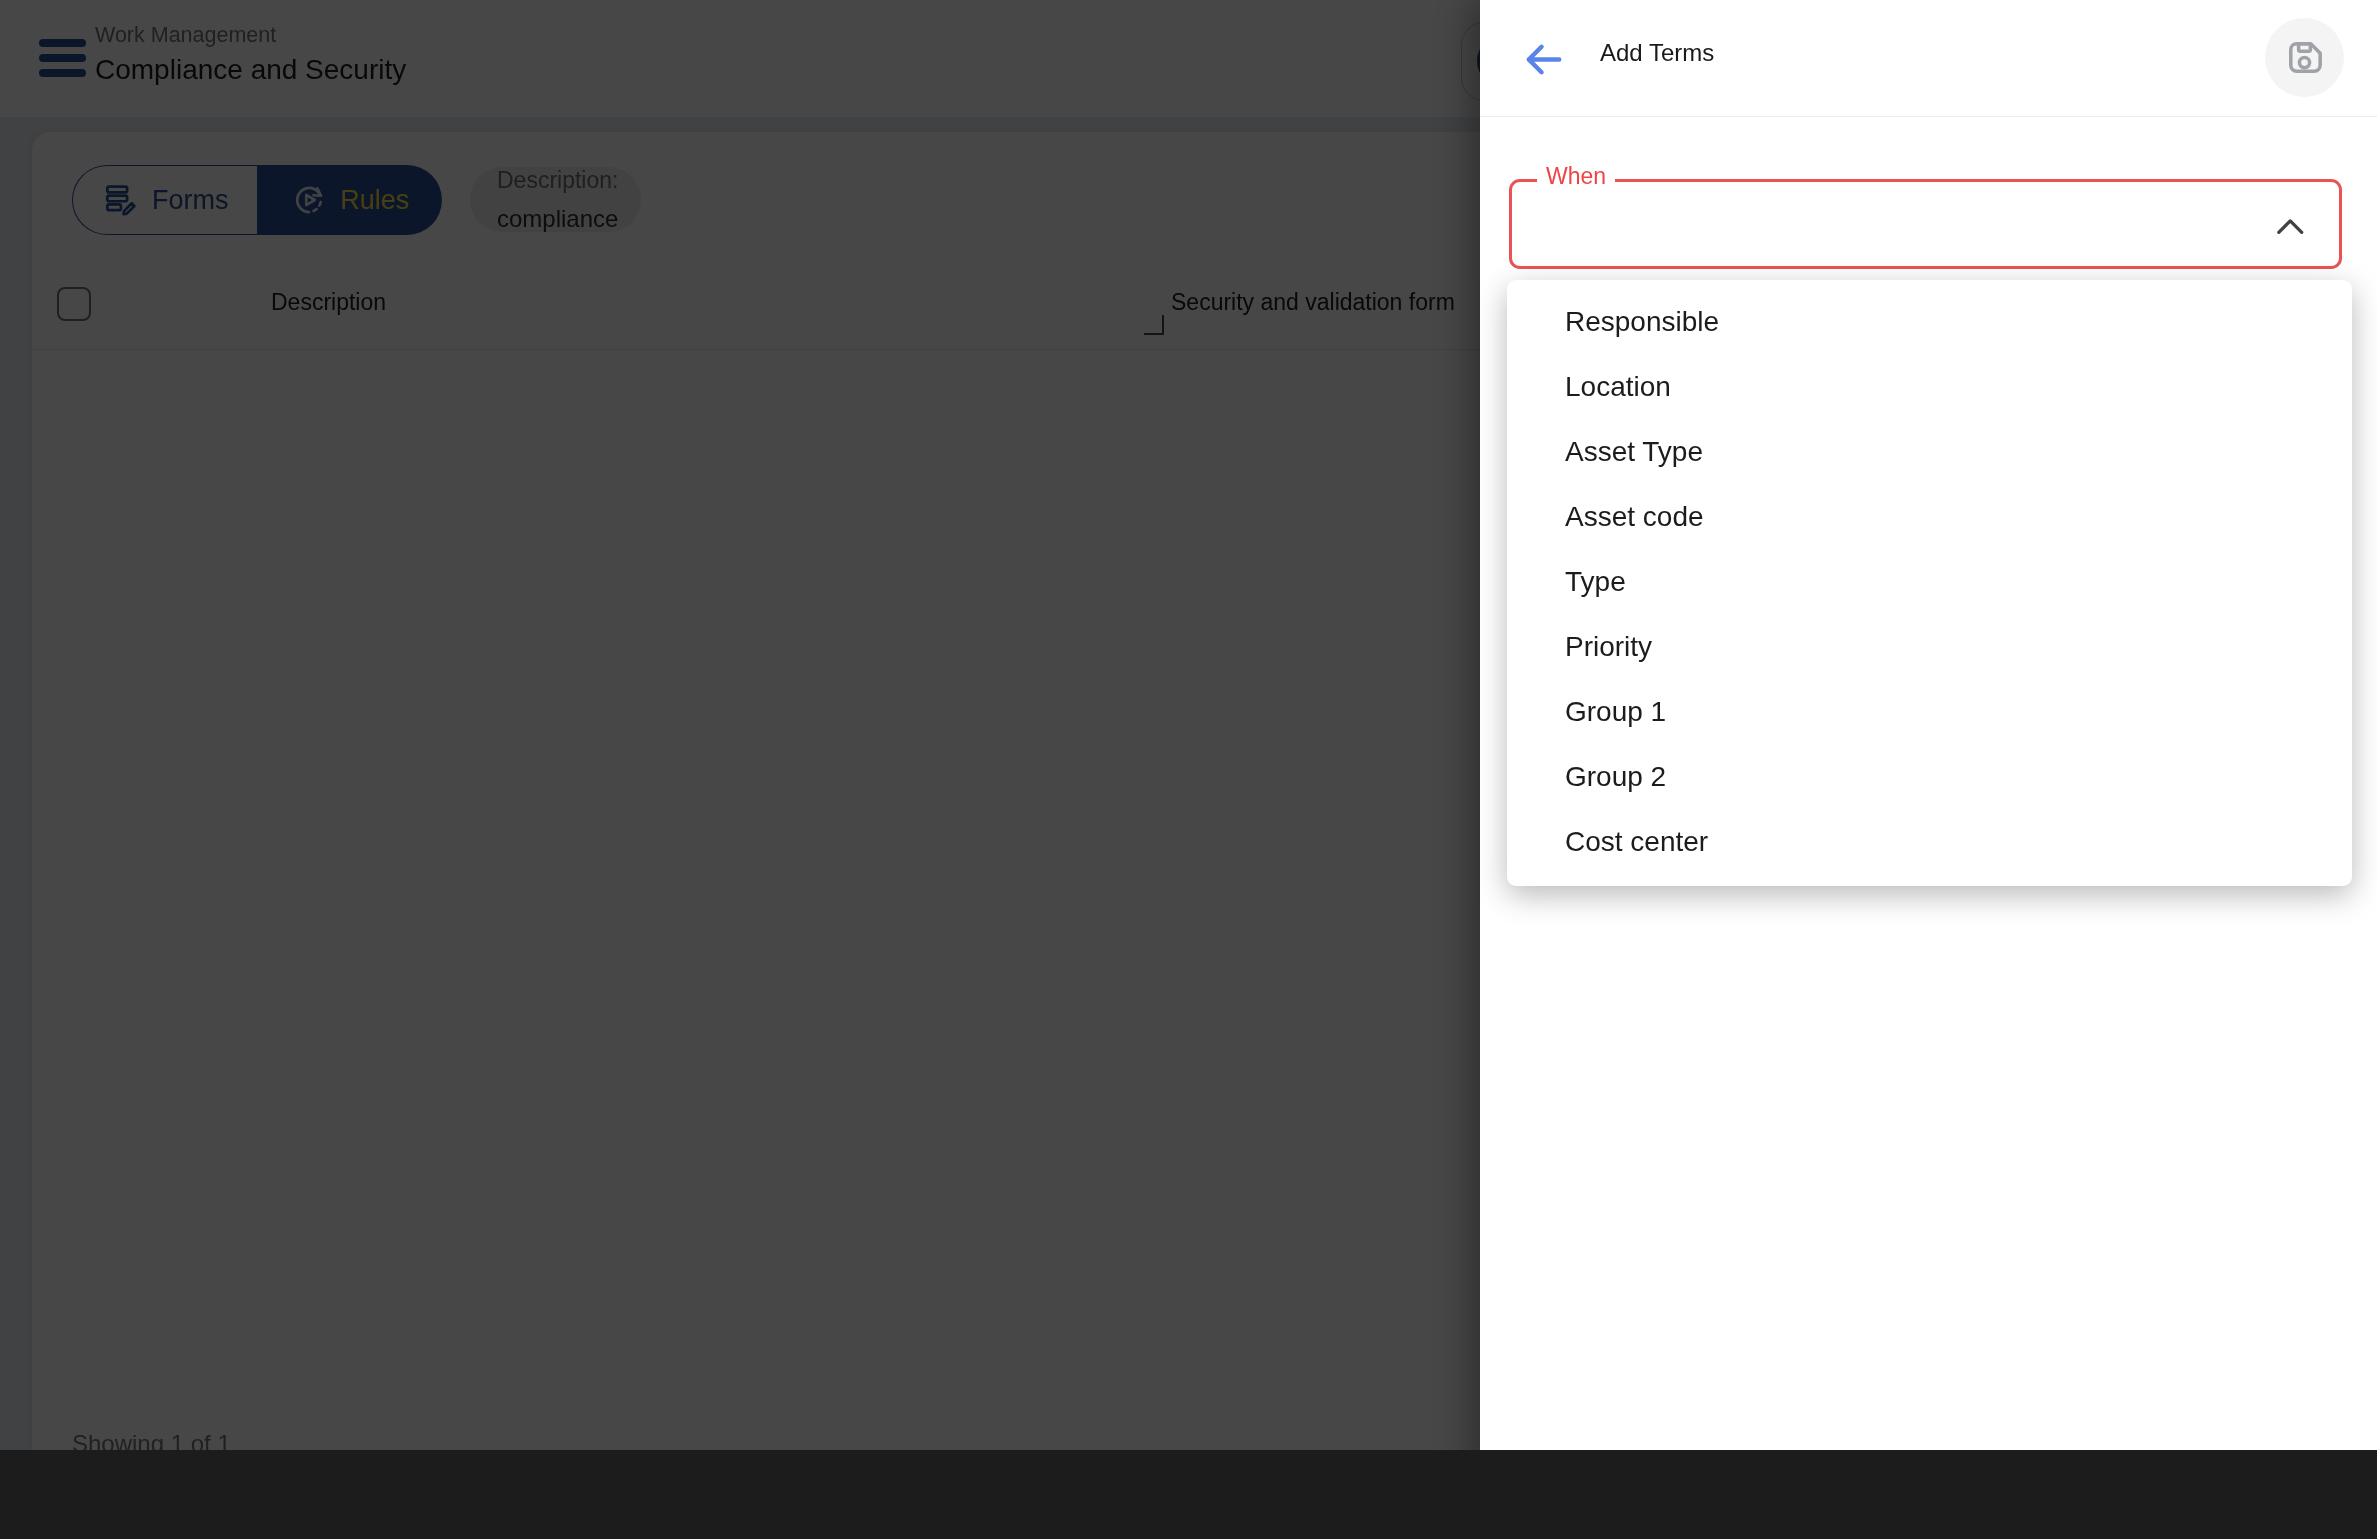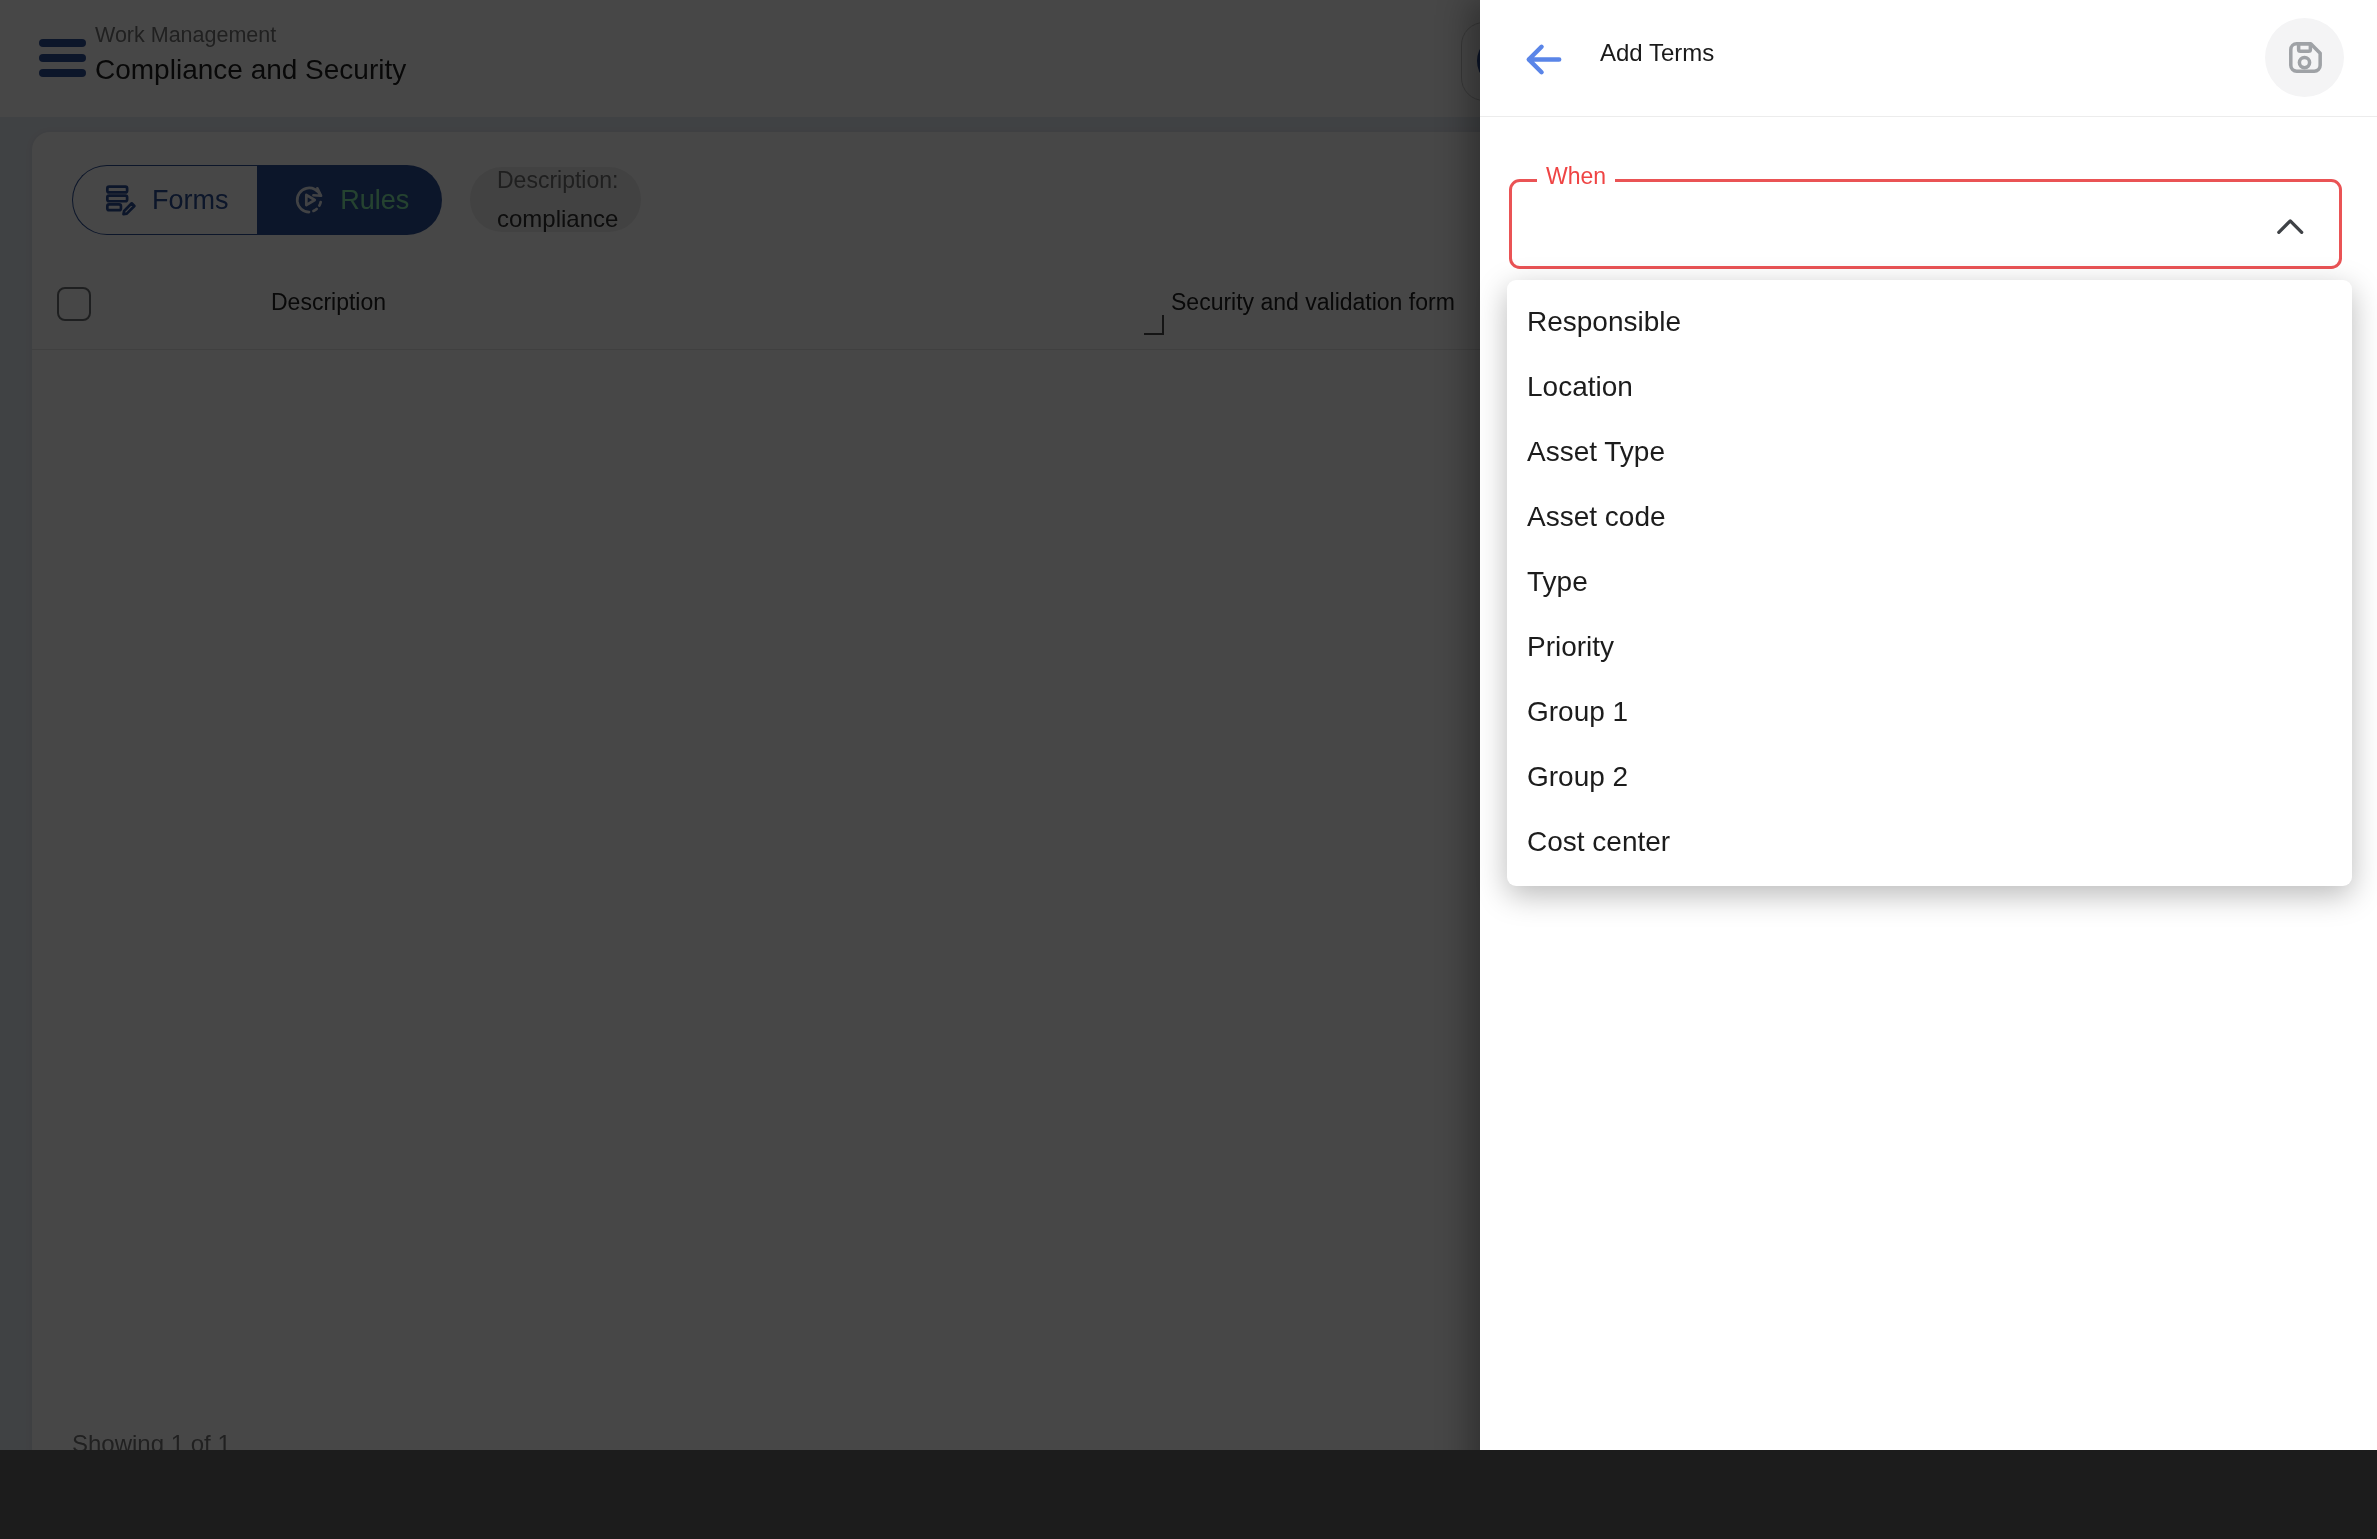--- a/index.html
+++ b/index.html
@@ -27,21 +27,21 @@
   .card {
     position:absolute; left:32px; top:132px; width:2345px; height:1375px;
     background:#ffffff; border-radius:18px 0 0 18px;
     box-shadow:0 1.8px 7.2px rgba(30,40,60,.08);
   }
   .segmented { position:absolute; left:40px; top:33px; height:70px; display:flex;align-items:flex-end; }
   .seg { width:185px; height:70px; display:flex; align-items:center; justify-content:center;
     gap:12.6px; font-size:27px; cursor:pointer; }
   .seg.forms { border:1.8px solid #2d4f96; border-right:none; border-radius:35px 0 0 35px;
     color:#2d4f96; font-weight:500; background:#ffffff; }
-  .seg.rules { background:#2d4f96; border-radius:0 35px 35px 0; color:#86efac; font-weight:400; }
+  .seg.rules { background:#2d4f96; border-radius:0 35px 35px 0; color:#fde047; font-weight:400; }
   .chip { position:absolute; left:438px; top:35px; height:65px; padding:0 23px 0 27px;
     background:#ededed; border-radius:32px; display:flex; align-items:center; gap:10.8px; cursor:pointer;flex-direction:column; }
   .chip .k { font-size:23px; color:#6f6f6f; }
   .chip .v { font-size:24px; color:#2f2f2f; font-weight:500; }
   .chip svg { margin-left:7.2px; }
 
   .thead { position:absolute; left:0; top:126px; width:2345px; height:92px; }
   .trow  { position:absolute; left:0; top:217px; width:2345px; height:91px; cursor:pointer; }
   .hline { position:absolute; left:0; width:2345px; height:0; border-top:1.8px solid #e4e4e4; }
   .cbx { position:absolute; width:34px; height:34px; border:2.7px solid #6e7173; border-radius:8px;
@@ -75,22 +75,22 @@
   .when-field { position:absolute; left:29px; top:179px; width:833px; height:90px;
     border:3.6px solid #ea5355; border-radius:10.8px; background:#ffffff; cursor:pointer; }
   .when-label { position:absolute; left:57px; top:163px; padding:0 9px; background:#ffffff;
     color:#ef4444; font-size:23px; z-index:21; }
   .when-value { position:absolute; left:23px; top:27px; font-size:27px; color:#1f1f1f; }
   .chev { position:absolute; right:34px; top:34px; cursor:pointer; }
 
   .dropdown { position:absolute; left:27px; top:280px; width:845px; height:606px;
     background:#ffffff; border-radius:9px; box-shadow:0 9px 30.5px rgba(0,0,0,.28);
     padding:9px 0; overflow:hidden; }
-  .option { height:65px; display:flex; align-items:center; padding-left:20px;
-    font-size:28px; color:#1c1c1c; cursor:pointer; }
+  .option { height:65px; display:flex; align-items:center; padding-left:12px;
+    font-size:28px; color:#1c1c1c; cursor:pointer;margin-left:46px; }
 </style>
 </head>
 <body>
 
 <div id="stage">
 
   <div class="appbar">
     <div class="hamburger">
       <span></span>
         <span></span>

